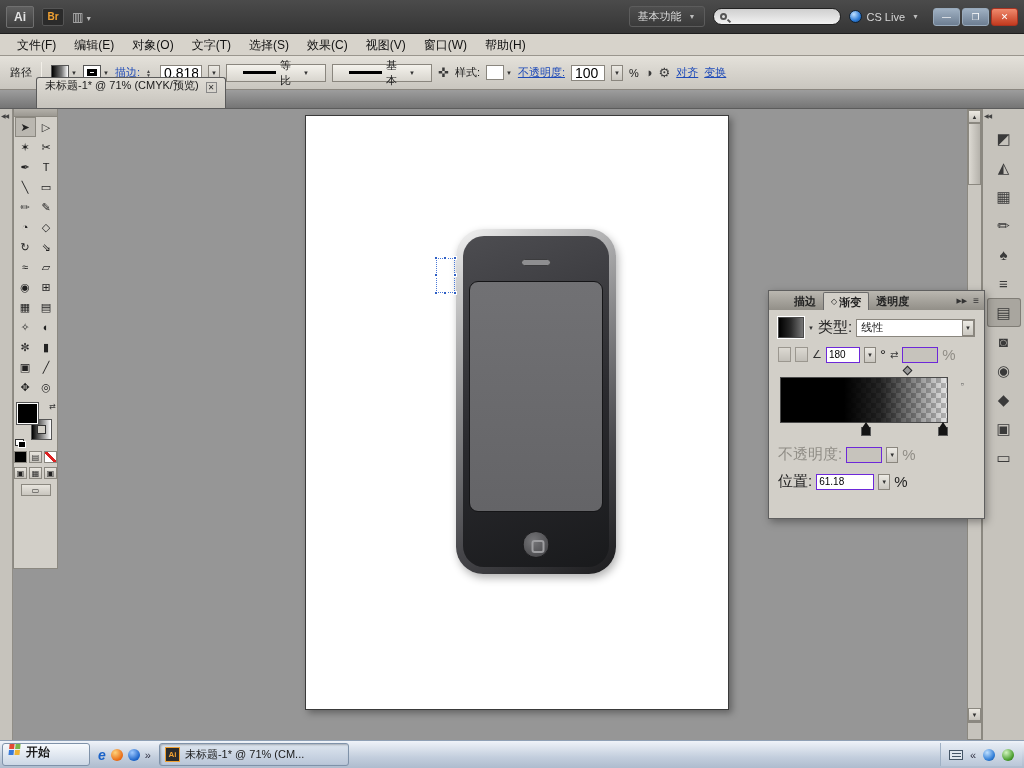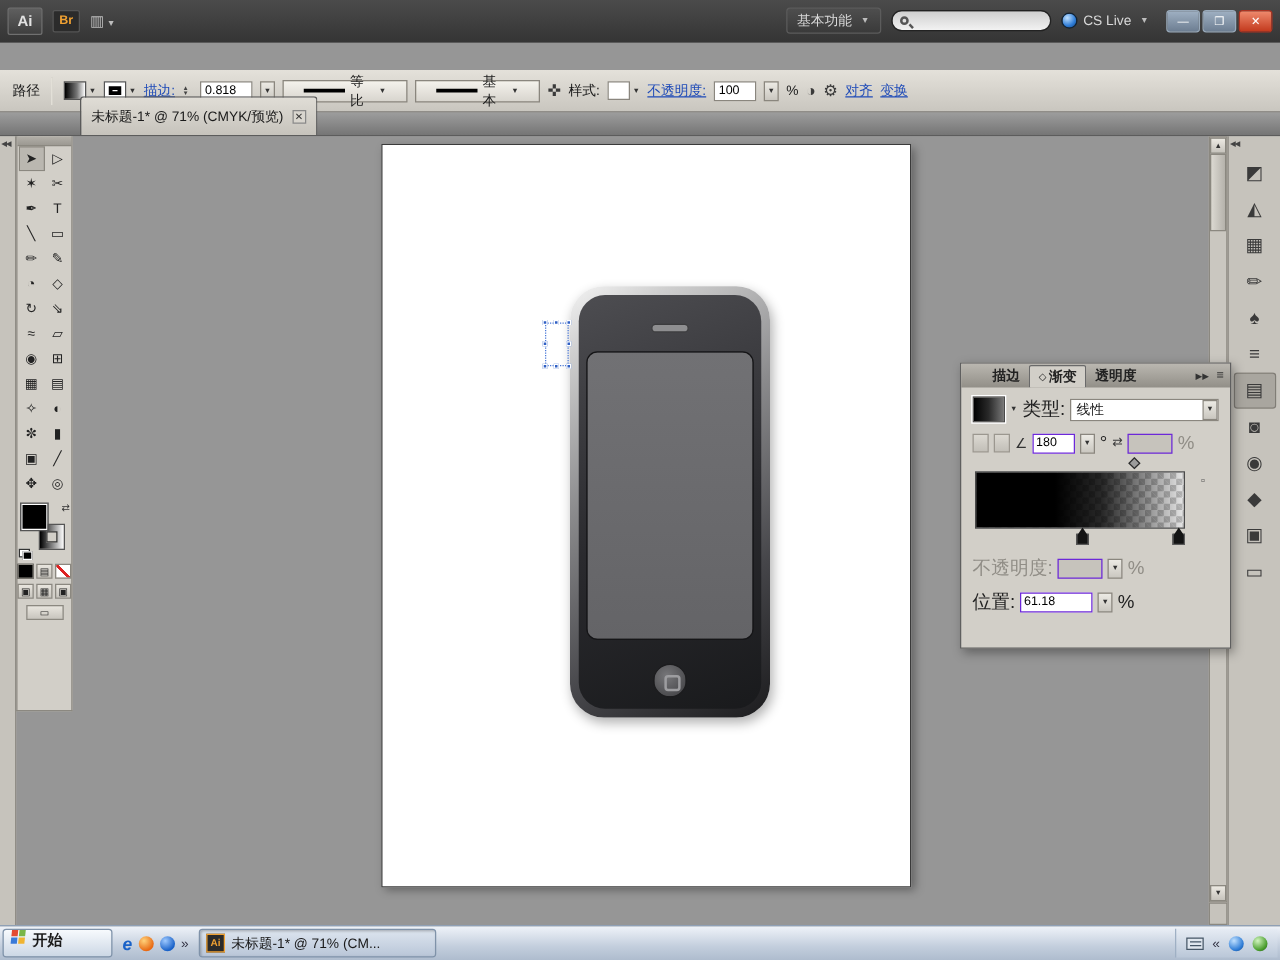--- a/index.html
+++ b/index.html
@@ -36,40 +36,40 @@
   #menubar { position:absolute; left:0; top:34px; width:1024px; height:22px; background:#d7d3cb;
     border-bottom:1px solid #9a968e; display:flex; align-items:center; padding-left:8px; }
   .menu-item { padding:0 9px; font-size:12px; line-height:22px; color:#111; }
 
   
   #controlbar { position:absolute; left:0; top:56px; width:1024px; height:34px;
     background:linear-gradient(#e4e1da,#c9c6bf); border-bottom:1px solid #8b8780;
     display:flex; align-items:center; padding:0 10px; gap:6px; }
   .cb-sep { width:1px; height:22px; background:#a9a59d; border-right:1px solid #f2efe8; margin:0 3px; }
   .blue-link { color:#1f4bb8; text-decoration:underline; font-size:11px; }
-  .fld { background:#fff; border:1px solid #8a867e; height:16px; font-size:10px; padding:0 3px; font-family:"Liberation Sans",sans-serif; }
+  .fld { background:#fff; border:1px solid #8a867e; height:16px; font-size:14px; padding:0 3px; font-family:"Liberation Sans",sans-serif; }
   .dd-arrow { font-size:6px; color:#333; }
   .dd-btn { width:12px; height:16px; background:linear-gradient(#eceae4,#cac7c0); border:1px solid #8a867e;
     font-size:6px; text-align:center; line-height:15px; color:#333; }
   .swatch-dd { display:flex; align-items:center; gap:2px; }
   .sw-fill { width:18px; height:15px; border:1px solid #555; background:linear-gradient(90deg,#000,#777 60%,#fff); }
   .sw-stroke { width:18px; height:15px; border:1px solid #555; background:#fff; position:relative; }
   .sw-stroke::after { content:""; position:absolute; inset:3px; border:3px solid #000; }
   .spin { display:inline-flex; flex-direction:column; justify-content:center; line-height:4px; font-size:5px; color:#444; width:8px; }
   .line-dd { display:flex; align-items:center; gap:4px; border:1px solid #8a867e; background:linear-gradient(#f4f2ec,#d8d5ce);
     height:18px; padding:0 16px; }
   .line-glyph { width:38px; height:3px; background:#000; }
   .cb-icon { font-size:13px; color:#3a3a3a; }
   .style-sw { width:18px; height:15px; background:#fff; border:1px solid #8a867e; }
 
   
   #tabstrip { position:absolute; left:0; top:90px; width:1024px; height:19px;
     background:linear-gradient(#9d9d9d,#757575); border-bottom:1px solid #5c5c5c; display:flex; align-items:flex-end; }
-  .doc-tab { margin-left:64px; height:18px; background:linear-gradient(#e0ddd6,#c6c3bc); border:1px solid #5a5a5a; border-bottom:none;
-    border-radius:3px 3px 0 0; display:flex; align-items:center; gap:7px; padding:15px 8px; font-size:11px; }
+  .doc-tab { margin-left:36px; height:18px; background:linear-gradient(#e0ddd6,#c6c3bc); border:1px solid #5a5a5a; border-bottom:none;
+    border-radius:3px 3px 0 0; display:flex; align-items:flex-end; gap:7px; padding:15px 8px; font-size:11px; }
   .tab-close { font-size:8px; color:#333; border:1px solid #888; width:11px; height:11px; line-height:9px; text-align:center; background:#d8d5ce; }
 
   
   #workspace { position:absolute; left:0; top:109px; width:1024px; height:631px; background:#969696; }
 
   .left-strip { position:absolute; left:0; top:0; width:13px; height:631px; background:#c6c3bc; border-right:1px solid #908d86; }
   .collapse-tag { font-size:6px; color:#444; padding:3px 1px; letter-spacing:-1px; }
 
   
   #tools-panel { position:absolute; left:13px; top:0; width:45px; height:460px; background:#d2cfc8;
@@ -225,20 +225,31 @@
       <span>CS Live</span>
       <span class="tb-caret">▼</span>
     </div>
     <div class="winbtns">
       <div class="win-btn">—</div>
       <div class="win-btn">❐</div>
       <div class="win-btn close">✕</div>
     </div>
   </div>
 
+  <div id="menubar">
+    <span class="menu-item">文件(F)</span>
+    <span class="menu-item">编辑(E)</span>
+    <span class="menu-item">对象(O)</span>
+    <span class="menu-item">文字(T)</span>
+    <span class="menu-item">选择(S)</span>
+    <span class="menu-item">效果(C)</span>
+    <span class="menu-item">视图(V)</span>
+    <span class="menu-item">窗口(W)</span>
+    <span class="menu-item">帮助(H)</span>
+  </div>
 
   <div id="controlbar">
     <span>路径</span>
     <span class="cb-sep"></span>
     <span class="swatch-dd">
       <span class="sw-fill"></span>
       <span class="dd-arrow">▼</span>
     </span>
     <span class="swatch-dd">
       <span class="sw-stroke"></span>

